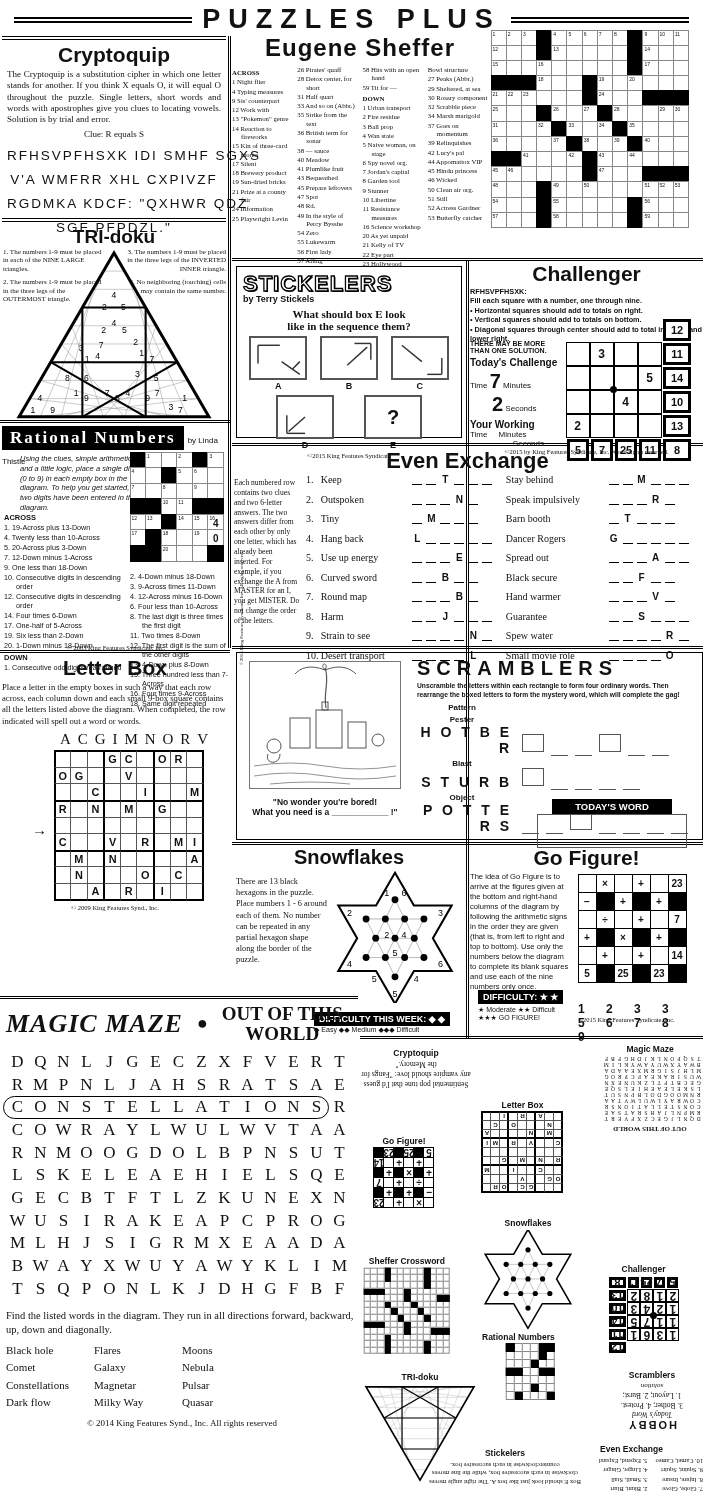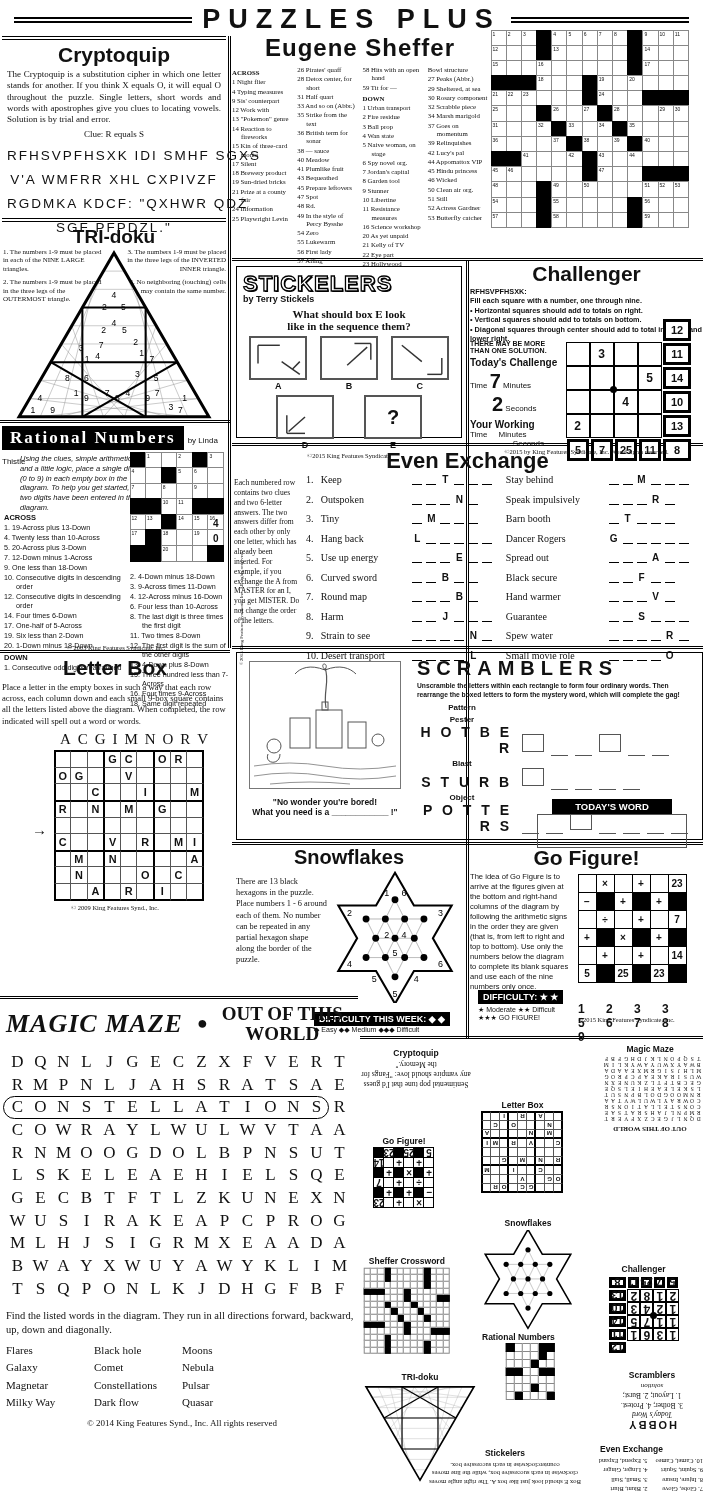--- a/index.html
+++ b/index.html
@@ -1703,30 +1703,30 @@
             <span class="mz-letter" style="width: 23px; font-size: 17px;">F</span>
             <span class="mz-letter" style="width: 23px; font-size: 17px;">B</span>
             <span class="mz-letter" style="width: 23px; font-size: 17px;">F</span>
           </div>
         </div>
       <div class="mm-oval" id="mm-oval" style="left: -3px; top: 44.4px; width: 326px; height: 23px;"></div>
     </div>
     <div class="mm-find" style="margin-top:8px">Find the listed words in the diagram. They run in all directions forward, backward, up, down and diagonally.</div>
     <div class="mm-words" id="mm-words">
         <div class="mm-wcol">
+          <div>Black hole</div>
+          <div>Comet</div>
+          <div>Constellations</div>
+          <div>Dark flow</div>
+        </div>
+        <div class="mm-wcol">
           <div>Flares</div>
           <div>Galaxy</div>
           <div>Magnetar</div>
           <div>Milky Way</div>
-        </div>
-        <div class="mm-wcol">
-          <div>Black hole</div>
-          <div>Comet</div>
-          <div>Constellations</div>
-          <div>Dark flow</div>
         </div>
         <div class="mm-wcol">
           <div>Moons</div>
           <div>Nebula</div>
           <div>Pulsar</div>
           <div>Quasar</div>
         </div>
       </div>
     <div class="mm-foot">© 2014 King Features Synd., Inc. All rights reserved</div>
   </div>

